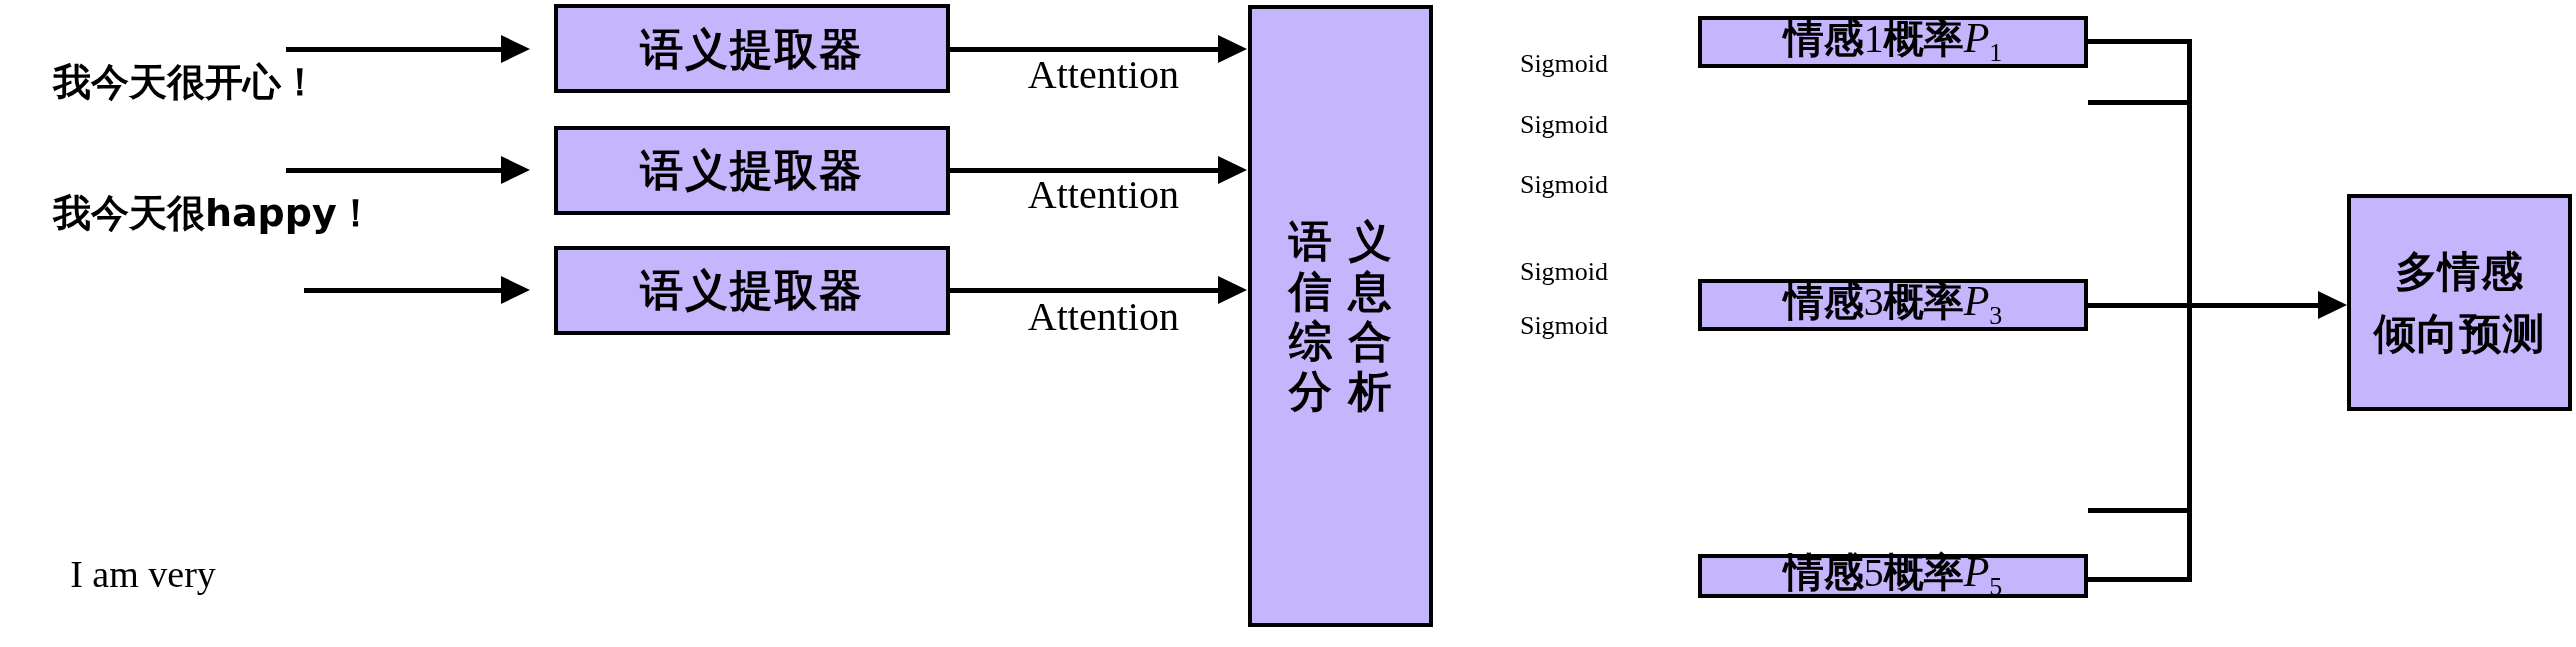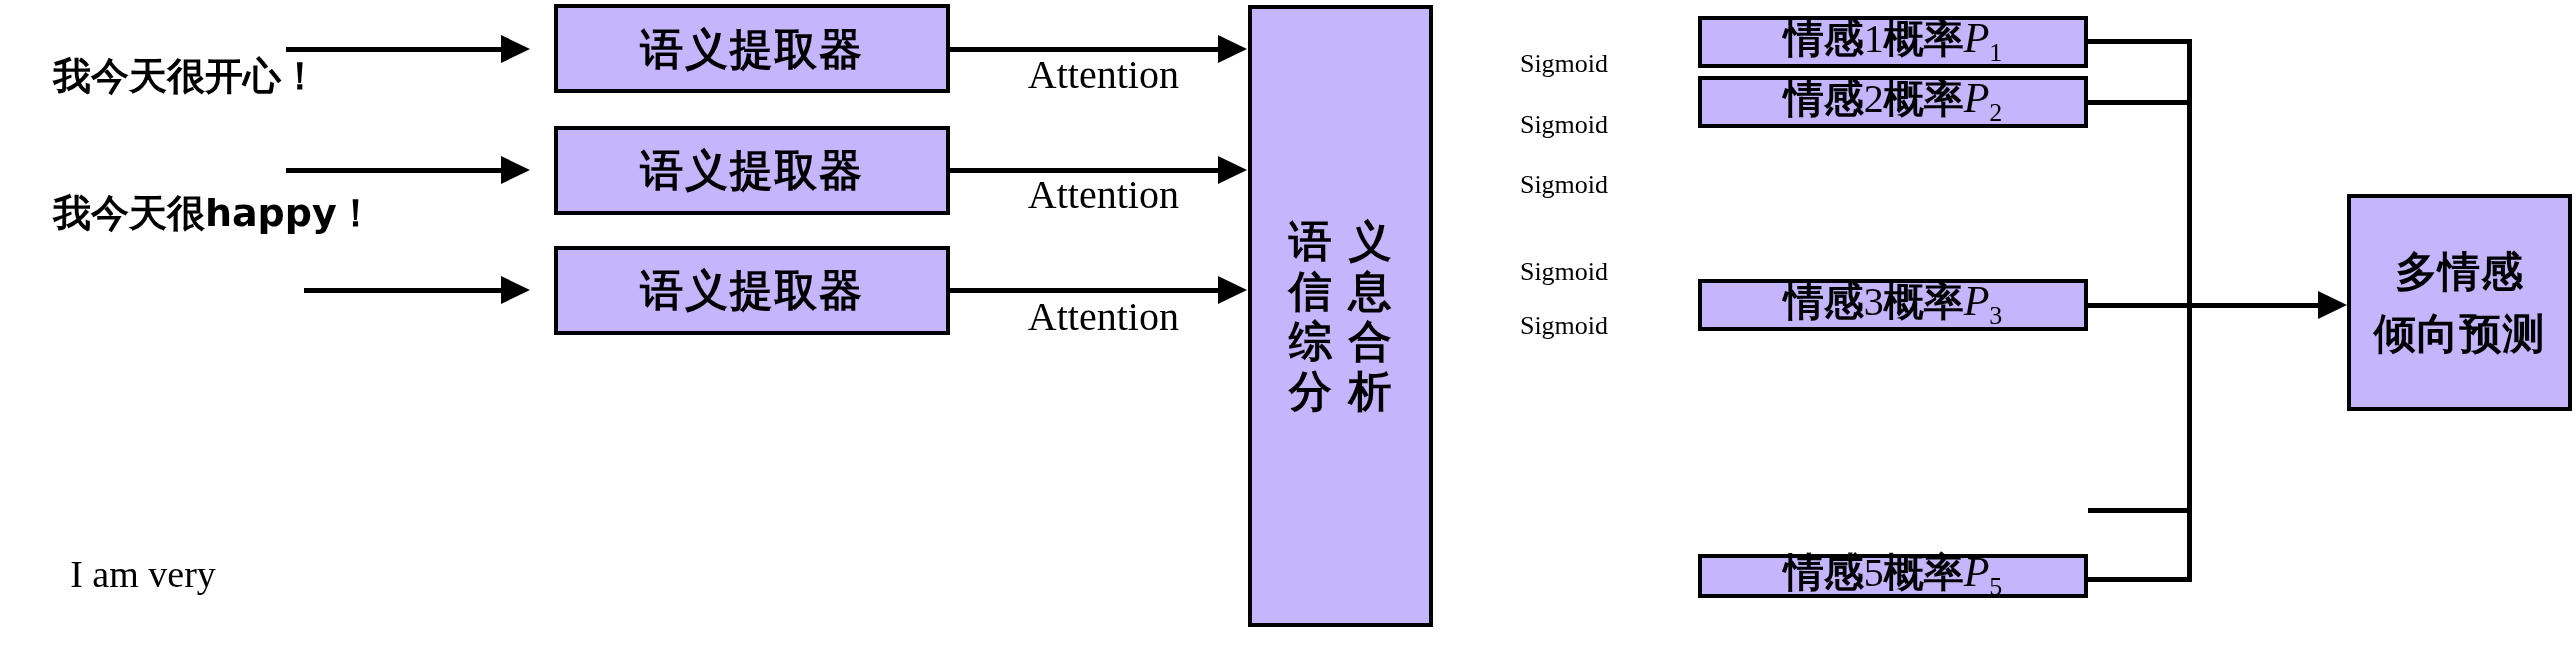--- a/index.html
+++ b/index.html
@@ -87,21 +87,21 @@
   .prob-num {
     font-family: "Liberation Serif", "DejaVu Serif", serif;
     font-weight: 400;
   }
 </style>
 </head>
 <body>
 
 <div id="canvas">
 
-  <div class="txt input-text cjk" style="left:0px; top:12px; width:286px;">
+  <div class="txt input-text cjk" style="left:0px; top:18px; width:286px;">
     <span>我今天很开心！</span>
   </div>
 
   <div class="txt input-text cjk" style="left:0px; top:149px; width:286px;">
     <span>我今天很happy！</span>
   </div>
 
   <div class="txt input-text serif" style="left:0px; top:453px; width:286px; line-height:1.28;">
     <div>I am very</div>
     
@@ -168,23 +168,20 @@
     <span>Sigmoid</span>
   </div>
   <div class="txt sigmoid-lb serif" style="left:1451px; top:282px; width:200px;">
     <span>Sigmoid</span>
   </div>
 
   <div class="box" style="left:1698px; top:15.6px; width:390px; height:52px;">
     <span class="prob-lb cjk"><span>情感</span><span class="prob-num">1</span><span>概率</span><span class="pvar">P</span><sub>1</sub></span>
   </div>
 
-  <div class="box" style="left:1698px; top:76px; width:390px; height:52px;">
-    <span class="prob-lb cjk"><span>情感</span><span class="prob-num">2</span><span>概率</span><span class="pvar">P</span><sub>2</sub></span>
-  </div>
 
   <div class="box" style="left:1698px; top:279px; width:390px; height:52px;">
     <span class="prob-lb cjk"><span>情感</span><span class="prob-num">3</span><span>概率</span><span class="pvar">P</span><sub>3</sub></span>
   </div>
 
 
   <div class="box" style="left:1698px; top:554px; width:390px; height:44px;">
     <span class="prob-lb cjk"><span>情感</span><span class="prob-num">5</span><span>概率</span><span class="pvar">P</span><sub>5</sub></span>
   </div>
 

